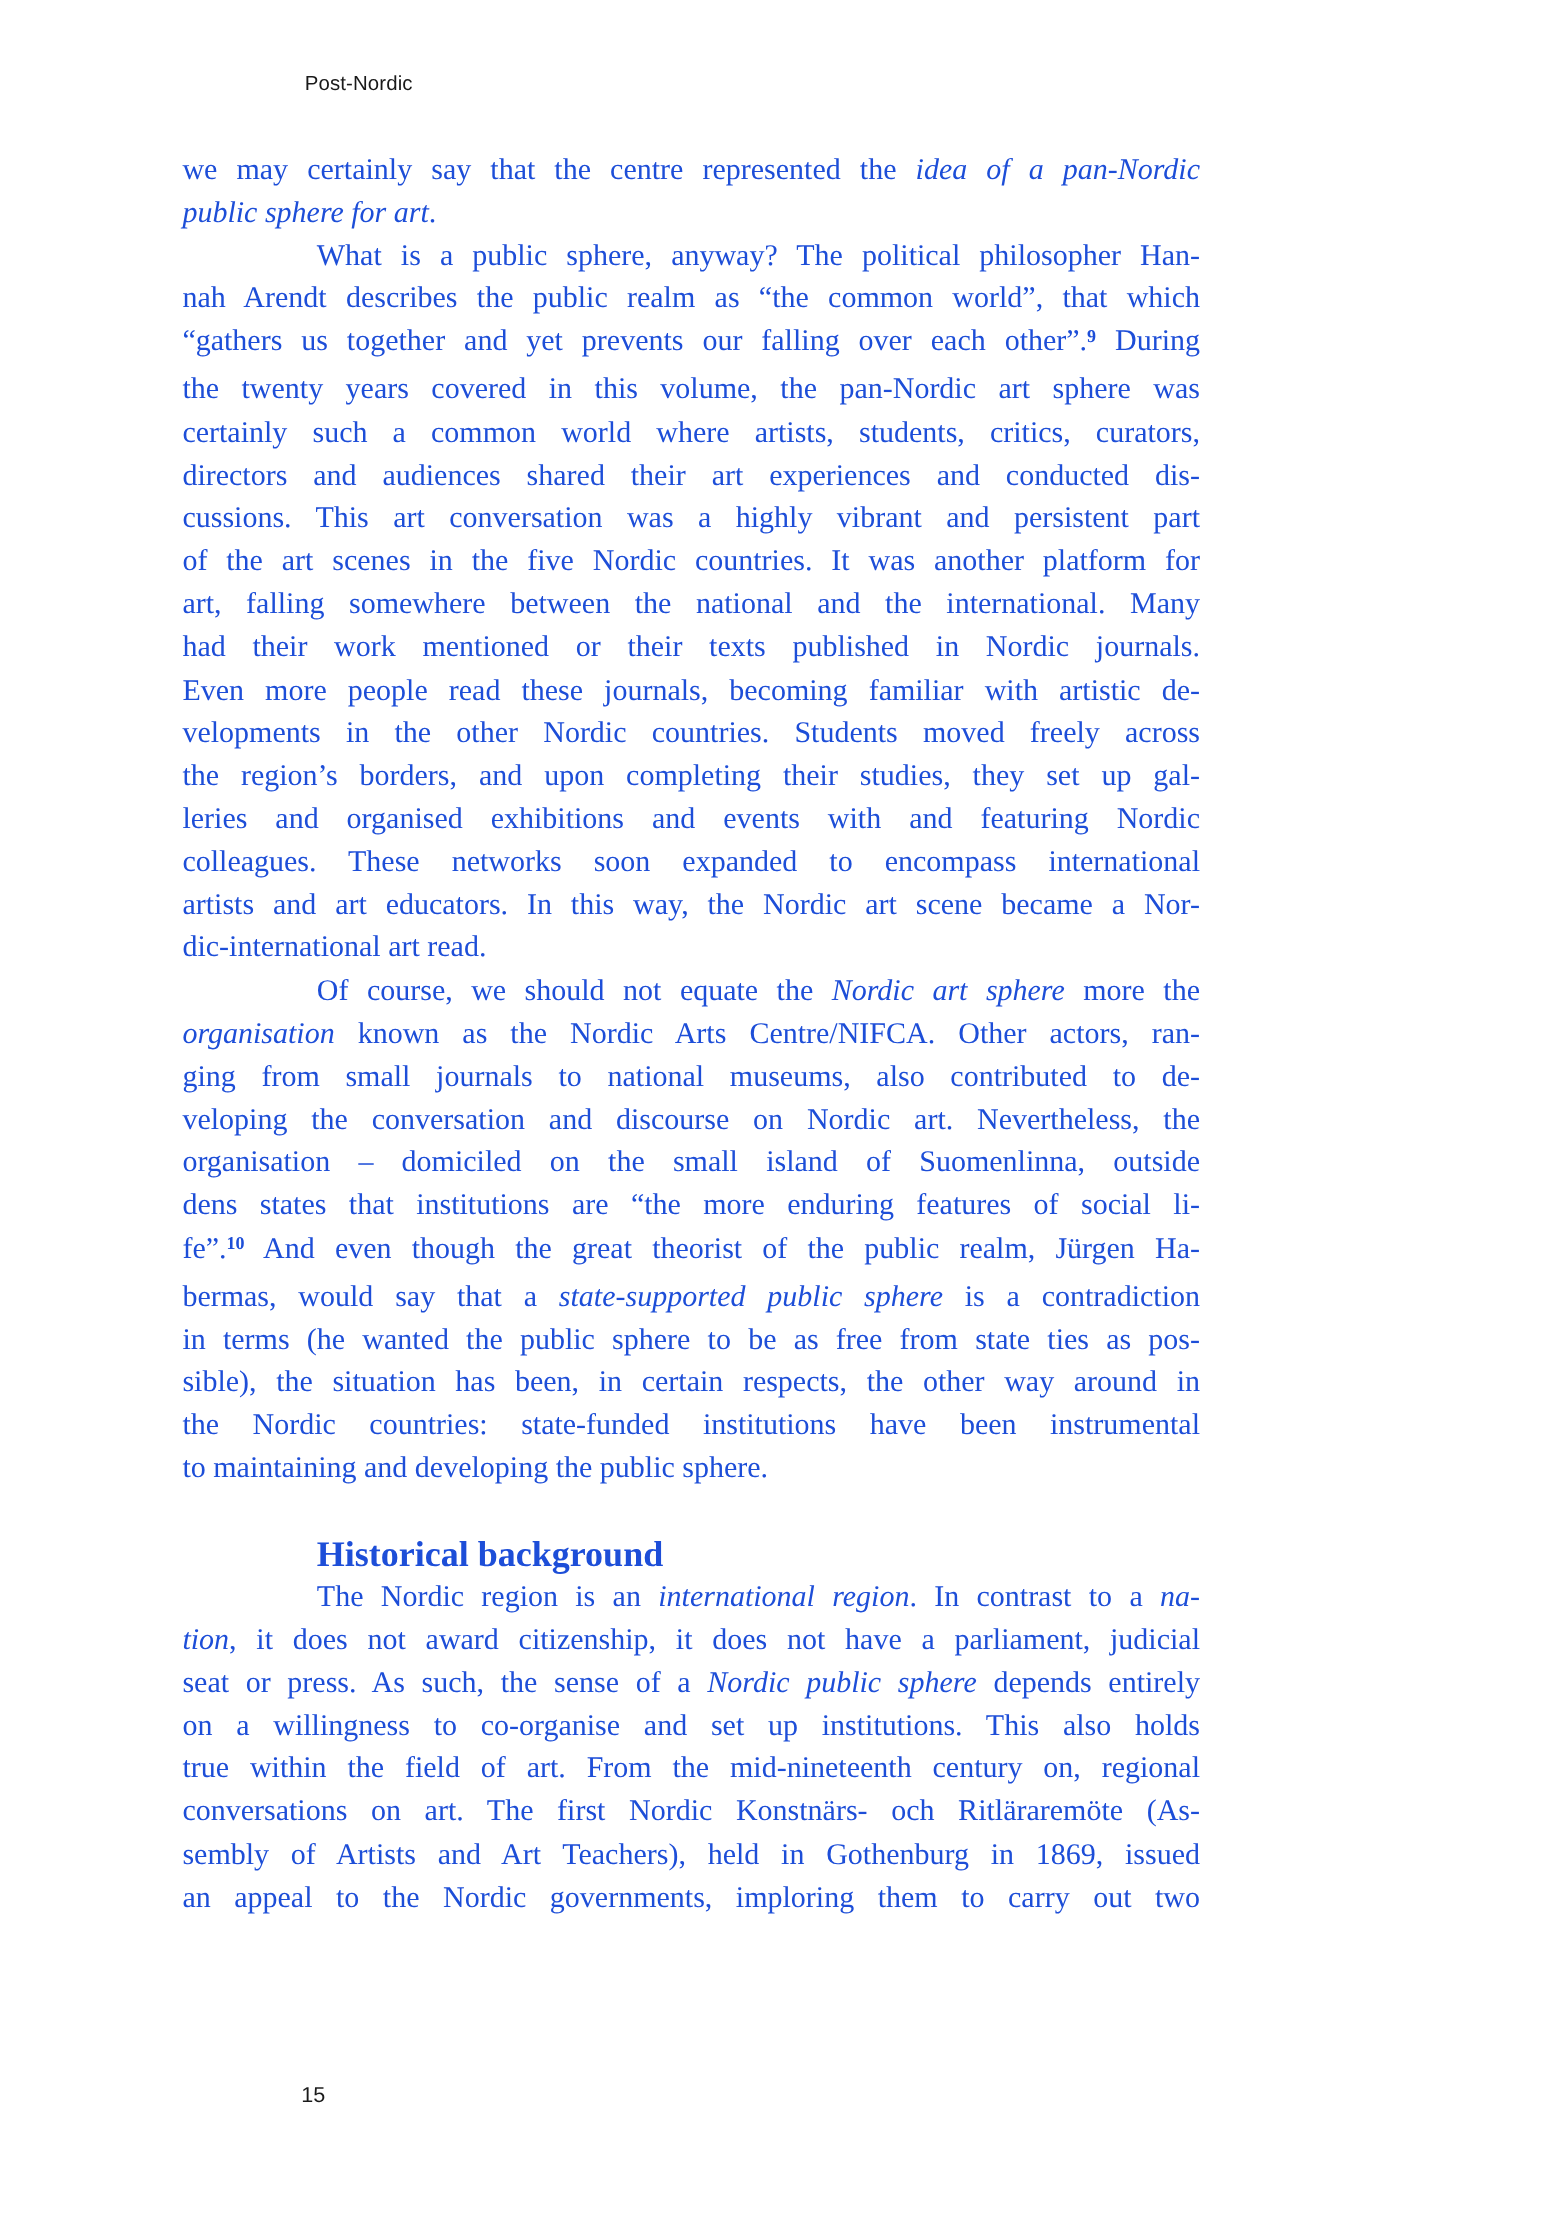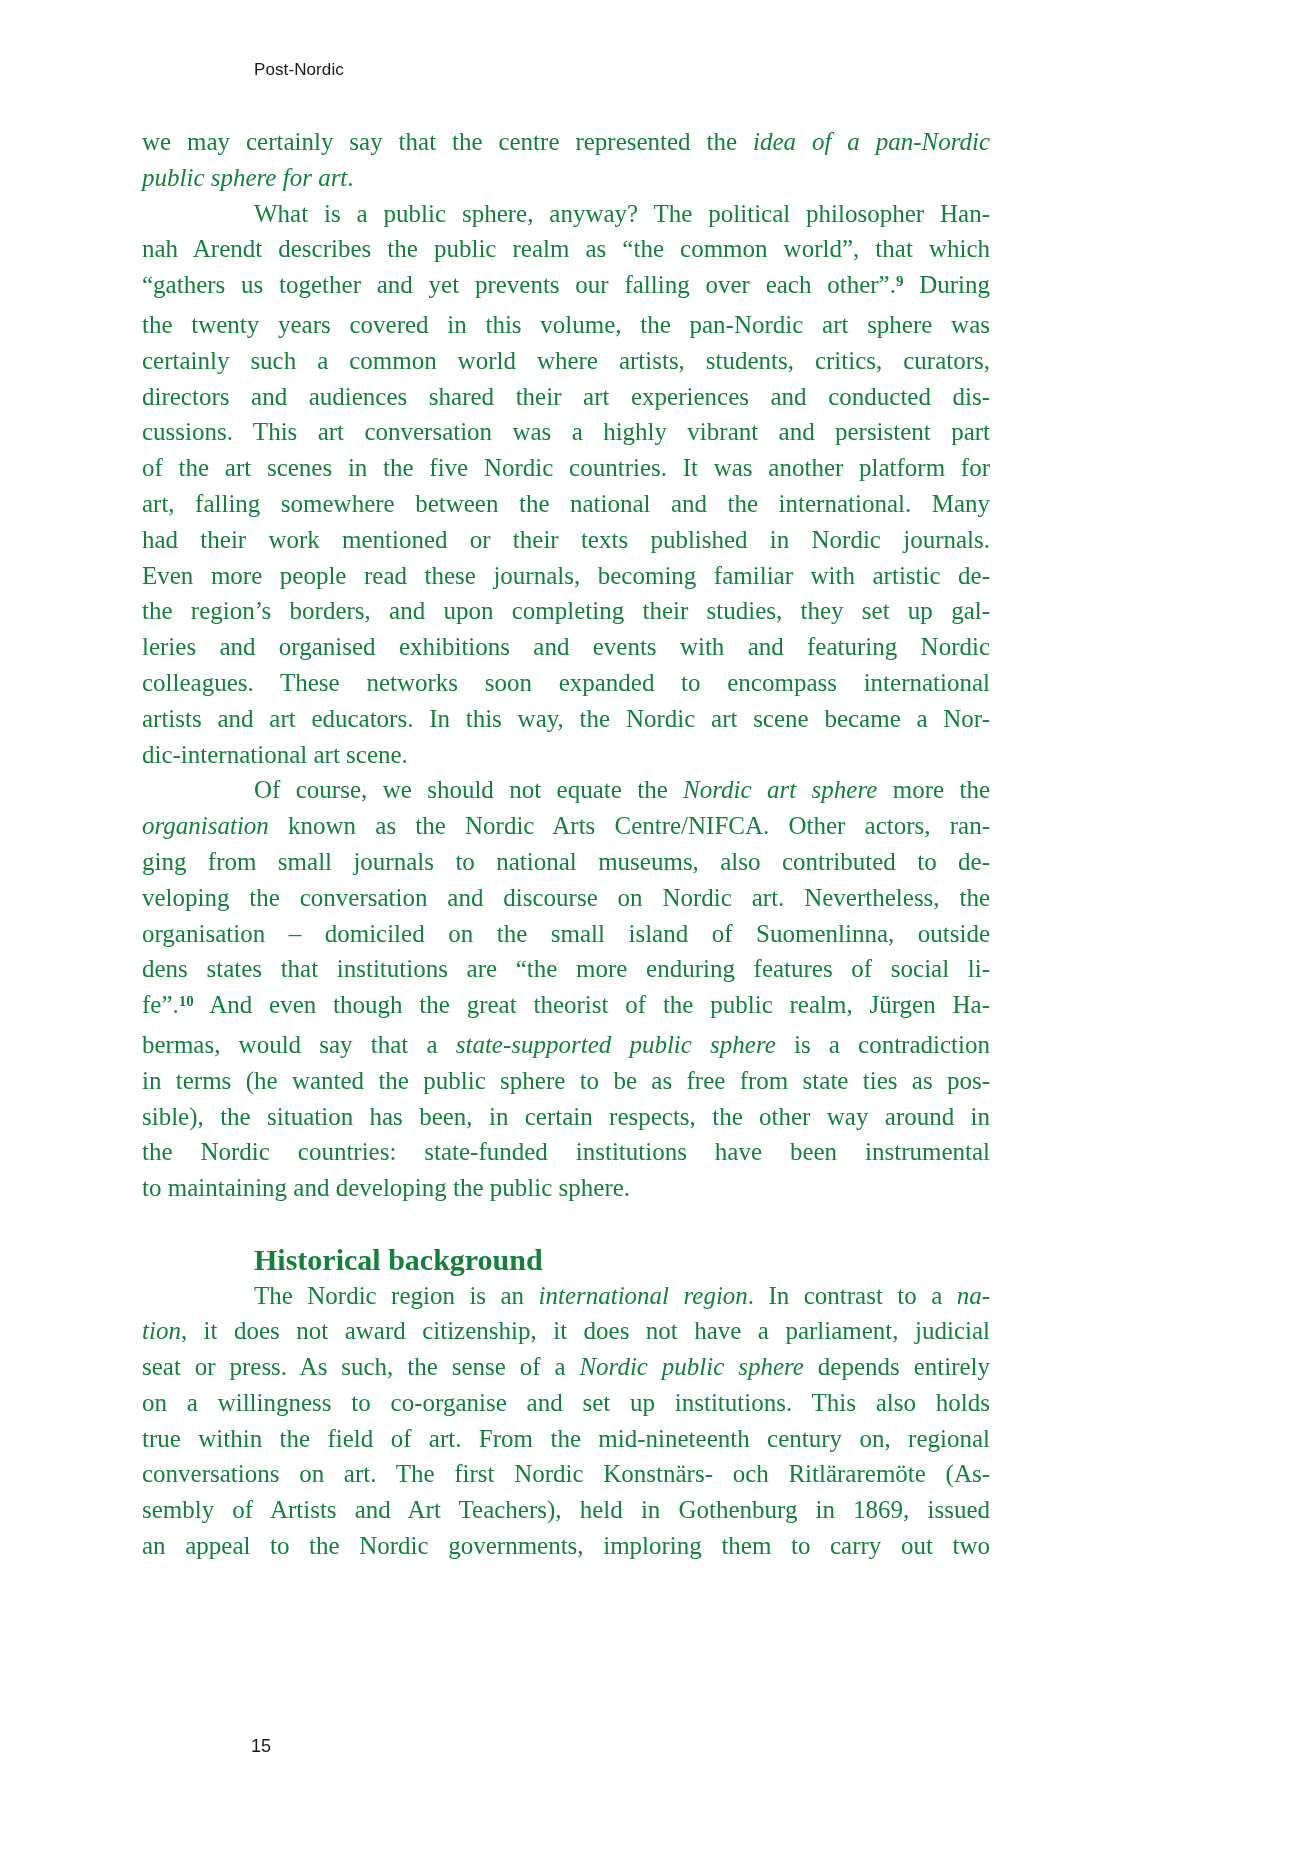--- a/index.html
+++ b/index.html
@@ -2,23 +2,23 @@
 <html><head>
 <meta charset="utf-8">
 <style>
   html, body { margin: 0; padding: 0; background: #ffffff; }
   body { width: 1299px; height: 1850px; position: relative; overflow: hidden; color: #1a1a1a; }
   .running-head {
     position: absolute; left: 254px; top: 60px;
     font-family: "Liberation Sans", sans-serif; font-size: 17px; letter-spacing: 0.1px; color: #1a1a1a;
   }
   .text-block {
-    position: absolute; left: 142px; top: 124px; width: 848px;
+    position: absolute; left: 152px; top: 124px; width: 848px;
     font-family: "Liberation Serif", serif; font-size: 25px; line-height: 35.8px;
-    text-align: justify; hyphens: manual; color: #15803d;
+    text-align: justify; hyphens: manual; color: #1d4ed8;
   }
   .text-block p { margin: 0; }
   .text-block .line { display: block; text-align: justify; text-align-last: justify; white-space: nowrap; }
   .text-block .line.last { text-align-last: left; }
   .text-block em { font-style: italic; }
   .text-block sup { font-size: 15px; vertical-align: 0; position: relative; top: -7px; font-weight: bold; }
   .section-heading {
     margin: 35.8px 0 0 0; padding-left: 112px; font-weight: bold; font-size: 30px; line-height: 35.8px;
   }
   .folio {
@@ -43,25 +43,26 @@
     <span class="line">nah Arendt describes the public realm as “the common world”, that which</span>
     <span class="line"><span>“gathers us together and yet prevents our falling over each other”.</span><sup>9</sup><span> During</span></span>
     <span class="line">the twenty years covered in this volume, the pan-Nordic art sphere was</span>
     <span class="line">certainly such a common world where artists, students, critics, curators,</span>
     <span class="line">directors and audiences shared their art experiences and conducted dis-</span>
     <span class="line">cussions. This art conversation was a highly vibrant and persistent part</span>
     <span class="line">of the art scenes in the five Nordic countries. It was another platform for</span>
     <span class="line">art, falling somewhere between the national and the international. Many</span>
     <span class="line">had their work mentioned or their texts published in Nordic journals.</span>
     <span class="line">Even more people read these journals, becoming familiar with artistic de-</span>
+    <span class="line">velopments in the other Nordic countries. Students moved freely across</span>
     <span class="line">the region’s borders, and upon completing their studies, they set up gal-</span>
     <span class="line">leries and organised exhibitions and events with and featuring Nordic</span>
     <span class="line">colleagues. These networks soon expanded to encompass international</span>
     <span class="line">artists and art educators. In this way, the Nordic art scene became a Nor-</span>
-    <span class="line last">dic-international art scene.</span>
+    <span class="line last">dic-international art read.</span>
   </p>
 
   <p>
     <span class="line" style="padding-left:112px"><span>Of course, we should not equate the </span><em>Nordic art sphere</em><span> more the</span></span>
     <span class="line"><em>organisation</em><span> known as the Nordic Arts Centre/NIFCA. Other actors, ran-</span></span>
     <span class="line">ging from small journals to national museums, also contributed to de-</span>
     <span class="line">veloping the conversation and discourse on Nordic art. Nevertheless, the</span>
     <span class="line">organisation – domiciled on the small island of Suomenlinna, outside</span>
     <span class="line">dens states that institutions are “the more enduring features of social li-</span>
     <span class="line"><span>fe”.</span><sup>10</sup><span> And even though the great theorist of the public realm, Jürgen Ha-</span></span>

